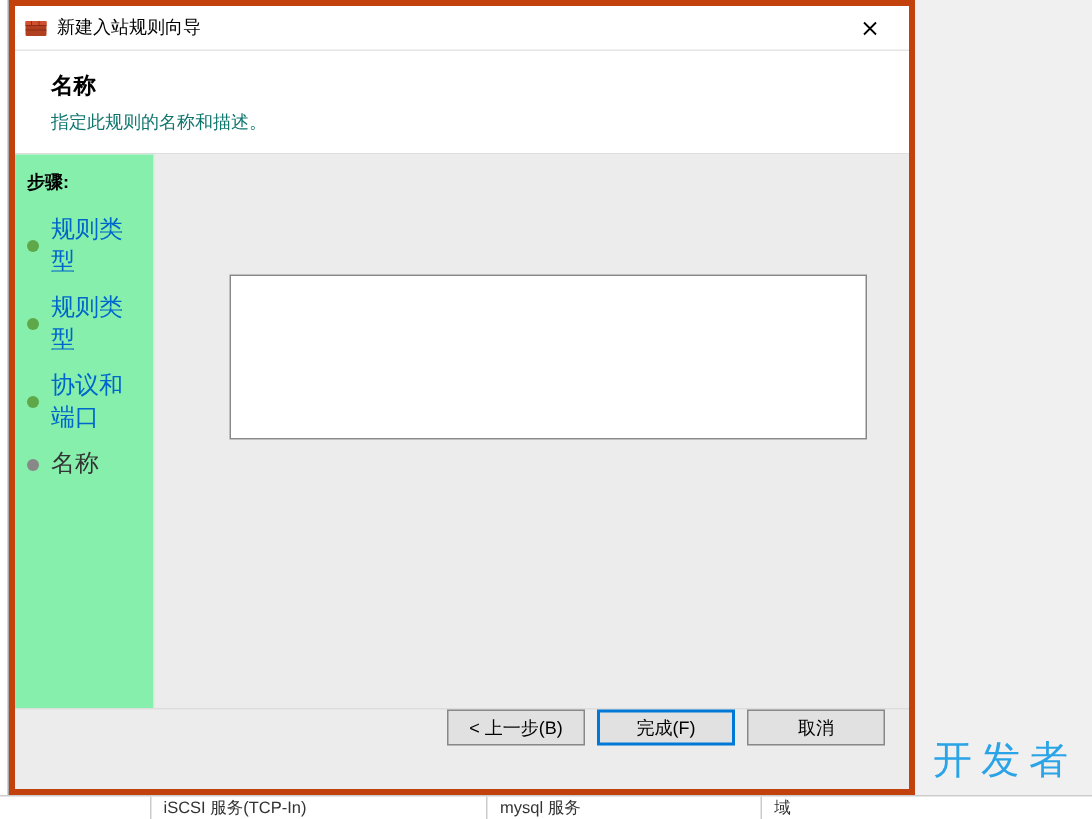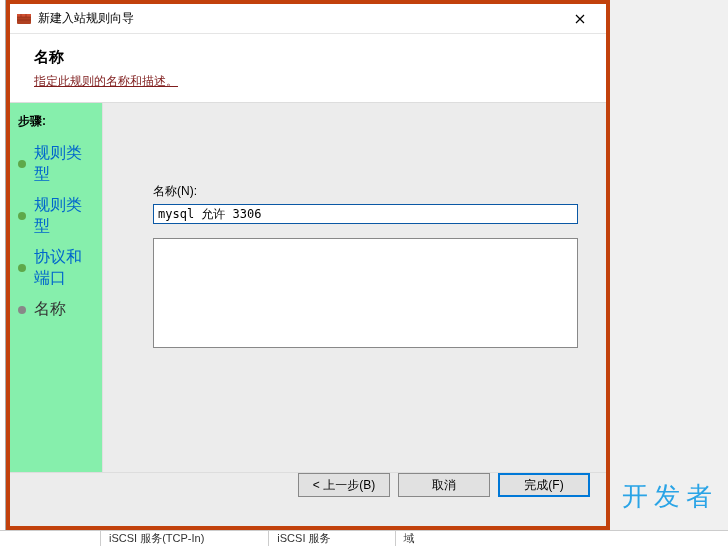--- a/index.html
+++ b/index.html
@@ -49,22 +49,21 @@
       background: #fff;
     }
     .header-title {
       font-size: 15px;
       font-weight: bold;
       color: #000;
       margin-bottom: 6px;
     }
     .header-desc {
       font-size: 12px;
-      color: #7f1d1d;
-      text-decoration: underline;
+      color: #0f766e;
     }
 
     .body {
       flex: 1;
       display: flex;
       border-top: 1px solid #ddd;
       min-height: 0;
     }
     .sidebar {
       width: 175px;
@@ -163,31 +162,31 @@
     }
     .bottom-strip {
       position: absolute;
       left: 0; right: 0; bottom: 0;
       height: 16px;
       background: #fff;
       border-top: 1px solid #ccc;
       display: flex;
       align-items: center;
       padding-left: 100px;
-      gap: 56px;
+      gap: 112px;
       font-size: 11px;
       color: #333;
       overflow: hidden;
     }
     .bottom-cell { border-left: 1px solid #ccc; padding: 0 8px; white-space: nowrap; }
 
     .watermark {
       position: absolute;
       right: 10px;
-      bottom: 36px;
+      bottom: 26px;
       text-align: right;
       pointer-events: none;
       line-height: 1.05;
     }
     .watermark .cn {
       font-size: 26px;
       color: #2aa4e6;
       font-weight: 500;
       letter-spacing: 6px;
     }
@@ -244,37 +243,33 @@
         <span>协议和端口</span>
       </div>
       <div class="step-item current">
         <span class="step-bullet"></span>
         <span>名称</span>
       </div>
     </div>
 
     <div class="content">
       <div class="field-group">
-        <label class="field-label">名称(N):</label>
-        <input type="text" class="text-input" value="mysql 允许 3306" style="">
-      </div>
-      <div class="field-group">
         <textarea class="textarea" style=""></textarea>
       </div>
     </div>
   </div>
 
   <div class="footer">
     <button class="btn">&lt; 上一步(B)</button>
+    <button class="btn primary">完成(F)</button>
     <button class="btn">取消</button>
-    <button class="btn primary">完成(F)</button>
   </div>
 </div>
 
 <div class="bottom-strip">
   <span class="bottom-cell">iSCSI 服务(TCP-In)</span>
-  <span class="bottom-cell">iSCSI 服务</span>
+  <span class="bottom-cell">mysql 服务</span>
   <span class="bottom-cell">域</span>
 </div>
 
 <div class="watermark">
   <div class="cn">开发者</div>
 </div>
 
 </body></html>

